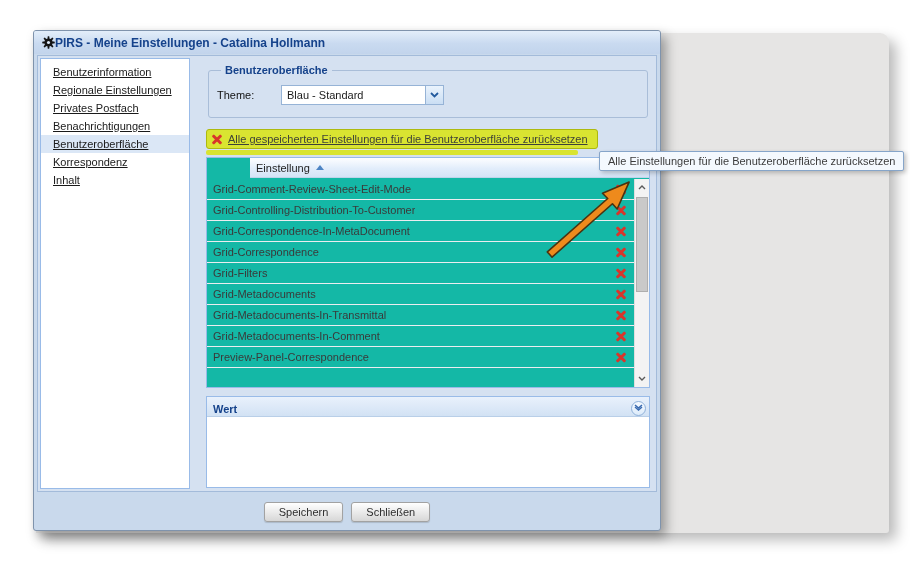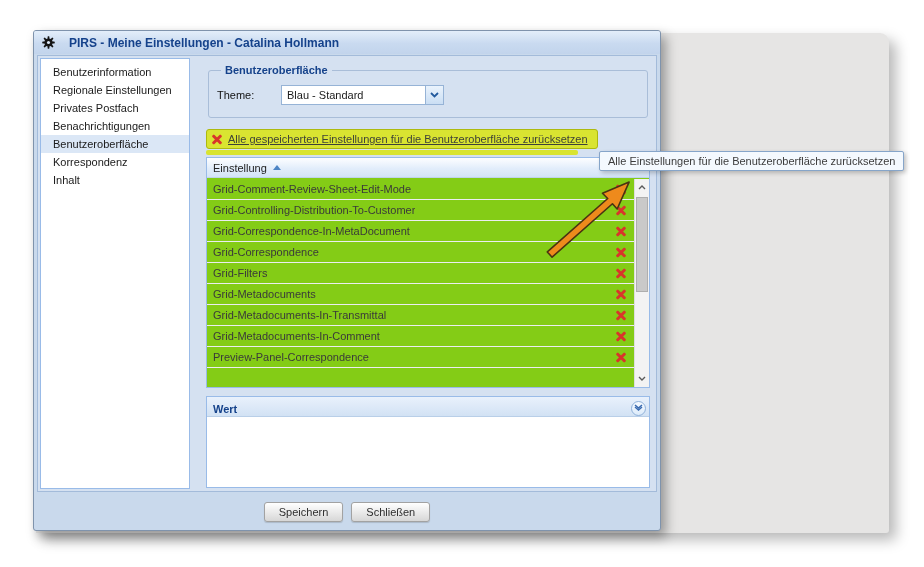--- a/index.html
+++ b/index.html
@@ -8,30 +8,30 @@
 
   
   .backdrop { position:absolute; left:36px; top:33px; width:853px; height:500px;
               background:#e6e5e4; border-radius:0 9px 3px 0;
               box-shadow:7px 7px 14px rgba(0,0,0,0.28); }
 
   
   .dialog { position:absolute; left:33px; top:30px; width:628px; height:501px;
             background:#c9d9ec; border:1px solid #7f93ac; border-radius:3px;
             box-shadow:5px 6px 12px rgba(0,0,0,0.35); }
-  .titlebar { height:23px; display:flex; align-items:center; gap:14px; padding:0 8px;
+  .titlebar { height:23px; display:flex; align-items:center; gap:0; padding:0 8px;
               background:linear-gradient(#e3eefa, #c9daf0 55%, #c2d4ec);
               border-radius:2px 2px 0 0; font-weight:bold; font-size:12px; color:#15428b; }
   .content-panel { position:absolute; left:3px; top:24px; right:3px; bottom:38px;
                    background:#d5e1f1; border:1px solid #a3bbda; }
 
   
   .sidebar { position:absolute; left:2px; top:2px; bottom:2px; width:150px;
              background:#ffffff; border:1px solid #99bbe8; padding-top:4px; }
-  .side-item { padding:2px 6px 2px 12px; line-height:14px; color:#1a1a1a; cursor:pointer; }
+  .side-item { padding:2px 6px 2px 12px; line-height:14px; color:#1a1a1a; cursor:pointer;text-decoration:underline; }
   .side-item.selected { background:#dbe7f6; }
 
   
   .main { position:absolute; left:156px; top:0; right:0; bottom:0; }
 
   fieldset.theme-box { margin:8px 8px 0 14px; height:54px; border:1px solid #a9bdd8;
                        border-radius:3px; padding:4px 8px; }
   fieldset.theme-box legend { font-weight:bold; color:#15428b; padding:0 4px; margin-left:4px; }
   .theme-row { display:flex; align-items:center; margin-top:5px; }
   .theme-label { width:64px; color:#111; }
@@ -43,21 +43,21 @@
 
   
   .reset-wrap { margin:11px 0 0 12px; }
   .reset-row { display:inline-flex; align-items:center; gap:5px; padding:3px 9px 3px 4px;
                background:#d9e431; border:1px solid #adb90f; border-radius:3px; cursor:pointer; }
   .reset-text { color:#3e4238; text-decoration:underline; }
   .reset-understrip { width:372px; height:5px; background:#d9e431; border-radius:2px; margin-top:1px; }
 
   
   .grid { position:relative; margin:2px 6px 0 12px; height:231px;
-          border:1px solid #99bbe8; background:#84cc16; overflow:hidden; }
+          border:1px solid #99bbe8; background:#14b8a6; overflow:hidden;padding-left:43px; }
   .grid-header { height:20px; display:flex; align-items:center; gap:6px; padding-left:6px;
                  background:linear-gradient(#fdfeff, #e2edfb 55%, #d4e4f6);
                  border-bottom:1px solid #c0d4ea; color:#222; }
   .sort-asc { width:0; height:0; border-left:4px solid transparent; border-right:4px solid transparent;
               border-bottom:5px solid #4d84c4; }
   .grid-body { position:absolute; left:0; right:15px; top:21px; bottom:0; }
   .grid-row { height:21px; display:flex; align-items:center; justify-content:space-between;
               padding:0 7px 0 6px; border-bottom:1px solid #ebedf0; cursor:pointer; }
   .grid-row .label { color:#3a3a3a; white-space:nowrap; overflow:hidden; }
   .xicon { position:relative; width:12px; height:12px; display:inline-block; flex:0 0 auto; cursor:pointer; }

